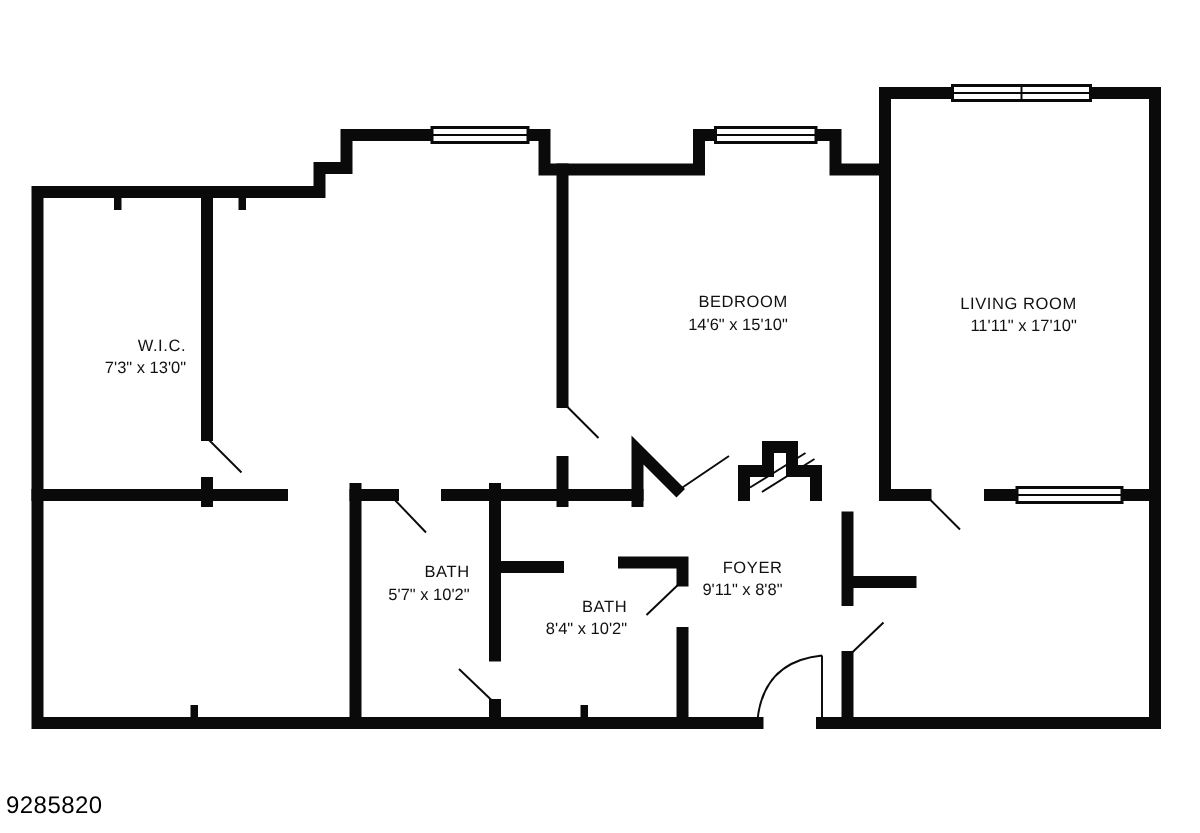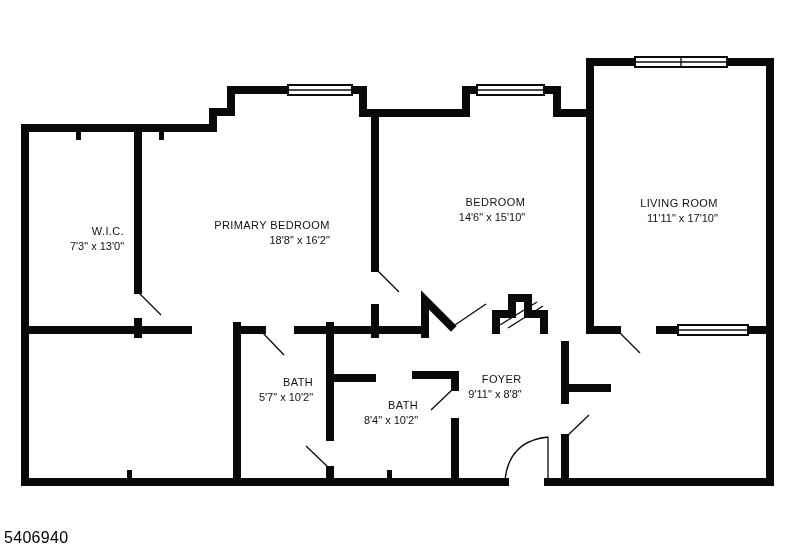--- a/index.html
+++ b/index.html
@@ -116,24 +116,20 @@
       <rect class="tick" x="127" y="470" width="5" height="8"></rect>
       <rect class="tick" x="387" y="470" width="5" height="8"></rect>
     </g>
   </svg>
 
   <div class="room-label" style="left:97px;top:239px">
     <div class="room-name">W.I.C.</div>
     <div class="room-dims">7'3" x 13'0"</div>
   </div>
 
-  <div class="room-label" style="left:272px;top:233px">
-    <div class="room-name">PRIMARY BEDROOM</div>
-    <div class="room-dims">18'8" x 16'2"</div>
-  </div>
 
   <div class="room-label" style="left:492px;top:210px">
     <div class="room-name">BEDROOM</div>
     <div class="room-dims">14'6" x 15'10"</div>
   </div>
 
   <div class="room-label" style="left:679px;top:211px">
     <div class="room-name">LIVING ROOM</div>
     <div class="room-dims">11'11" x 17'10"</div>
   </div>
@@ -148,14 +144,14 @@
     <div class="room-name">BATH</div>
     <div class="room-dims">8'4" x 10'2"</div>
   </div>
 
   <div class="room-label" style="left:495px;top:387px">
     <div class="room-name">FOYER</div>
     <div class="room-dims">9'11" x 8'8"</div>
   </div>
 
 
-  <div class="listing-id">5406940</div>
+  <div class="listing-id">9285820</div>
 </div>
 
 </body></html>

